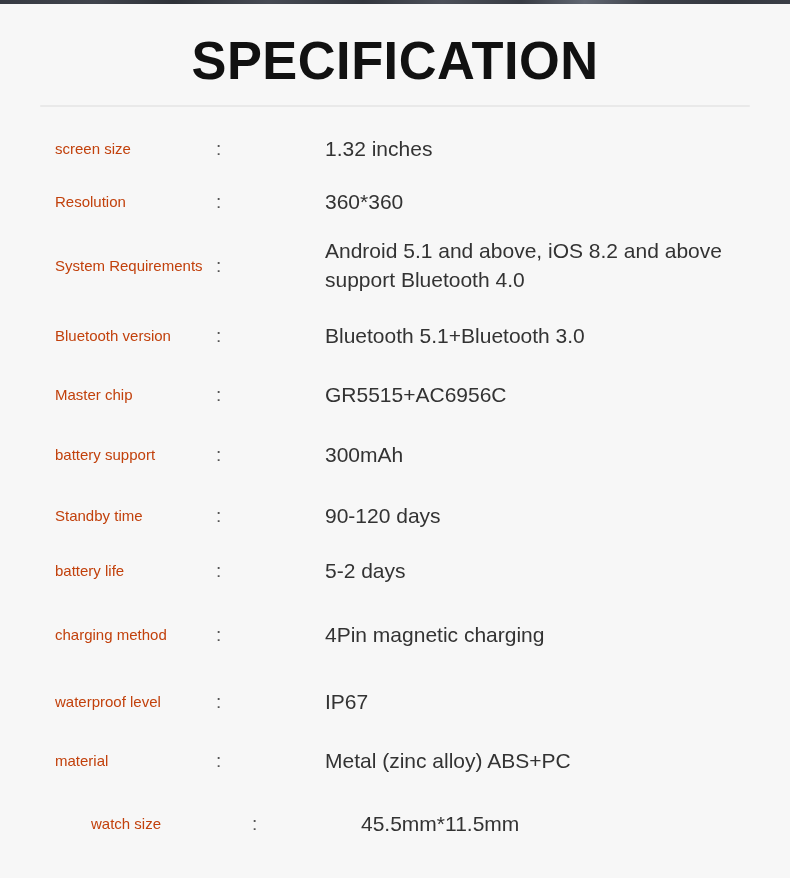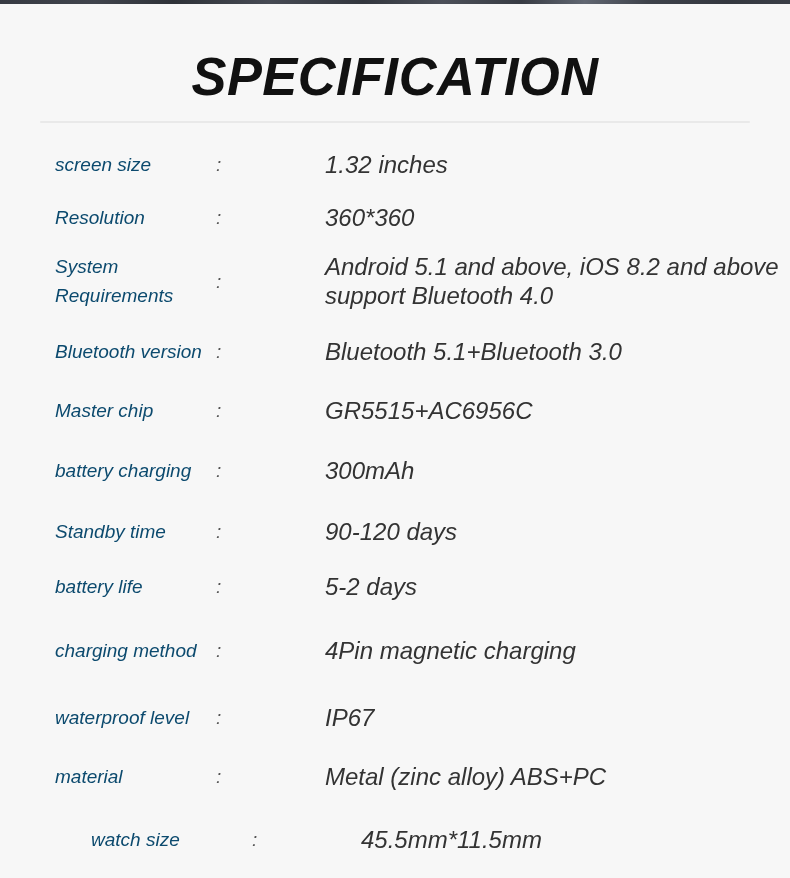--- a/index.html
+++ b/index.html
@@ -25,25 +25,24 @@
     height: 4px;
     background: linear-gradient(90deg,
       #262a33 0%, #30343d 12%, #1d2128 22%, #373b45 34%,
       #22262e 46%, #3d414b 56%, #272b34 66%, #545a66 74%,
       #2e323b 82%, #23272f 92%, #2a2e37 100%);
     opacity: 0.92;
   }
 
   .page {
     position: absolute;
-    top: 20px; left: 0;
+    top: 4px; left: 0;
     width: 790px;
     height: 794px;
     background: #f7f7f7;
-    font-style: italic;
   }
 
   .spec-title {
     position: absolute;
     top: 26px;
     left: 0;
     width: 790px;
     text-align: center;
     font-family: "Liberation Sans", "DejaVu Sans", sans-serif;
     font-weight: 700;
@@ -76,39 +75,39 @@
     position: relative;
     display: flex;
     align-items: center;
     min-height: 50px;
     padding: 2px 0;
   }
 
   .spec-label {
     width: 160px;
     margin-left: 55px;
-    font-size: 19px;
+    font-size: 15px;
     line-height: 29px;
-    color: #0c4a6e;
+    color: #c2410c;
     font-weight: 400;
   }
 
   .spec-colon {
     width: 30px;
     text-align: left;
     font-size: 19px;
     line-height: 29px;
     color: #555555;
     margin-left: 1px;
   }
 
   .spec-value {
     flex: 1;
     margin-left: 79px;
-    font-size: 24px;
+    font-size: 21px;
     line-height: 29px;
     color: #333333;
     white-space: pre-line;
   }
 
   
   .r0  { height: 52px; }
   .r1  { height: 54px; }
   .r2  { height: 74px; }
   .r3  { height: 66px; }
@@ -159,21 +158,21 @@
       <div class="spec-value">Bluetooth 5.1+Bluetooth 3.0</div>
     </div>
 
     <div class="spec-row r4">
       <div class="spec-label">Master chip</div>
       <div class="spec-colon">:</div>
       <div class="spec-value">GR5515+AC6956C</div>
     </div>
 
     <div class="spec-row r5">
-      <div class="spec-label">battery charging</div>
+      <div class="spec-label">battery support</div>
       <div class="spec-colon">:</div>
       <div class="spec-value">300mAh</div>
     </div>
 
     <div class="spec-row r6">
       <div class="spec-label">Standby time</div>
       <div class="spec-colon">:</div>
       <div class="spec-value">90-120 days</div>
     </div>
 

